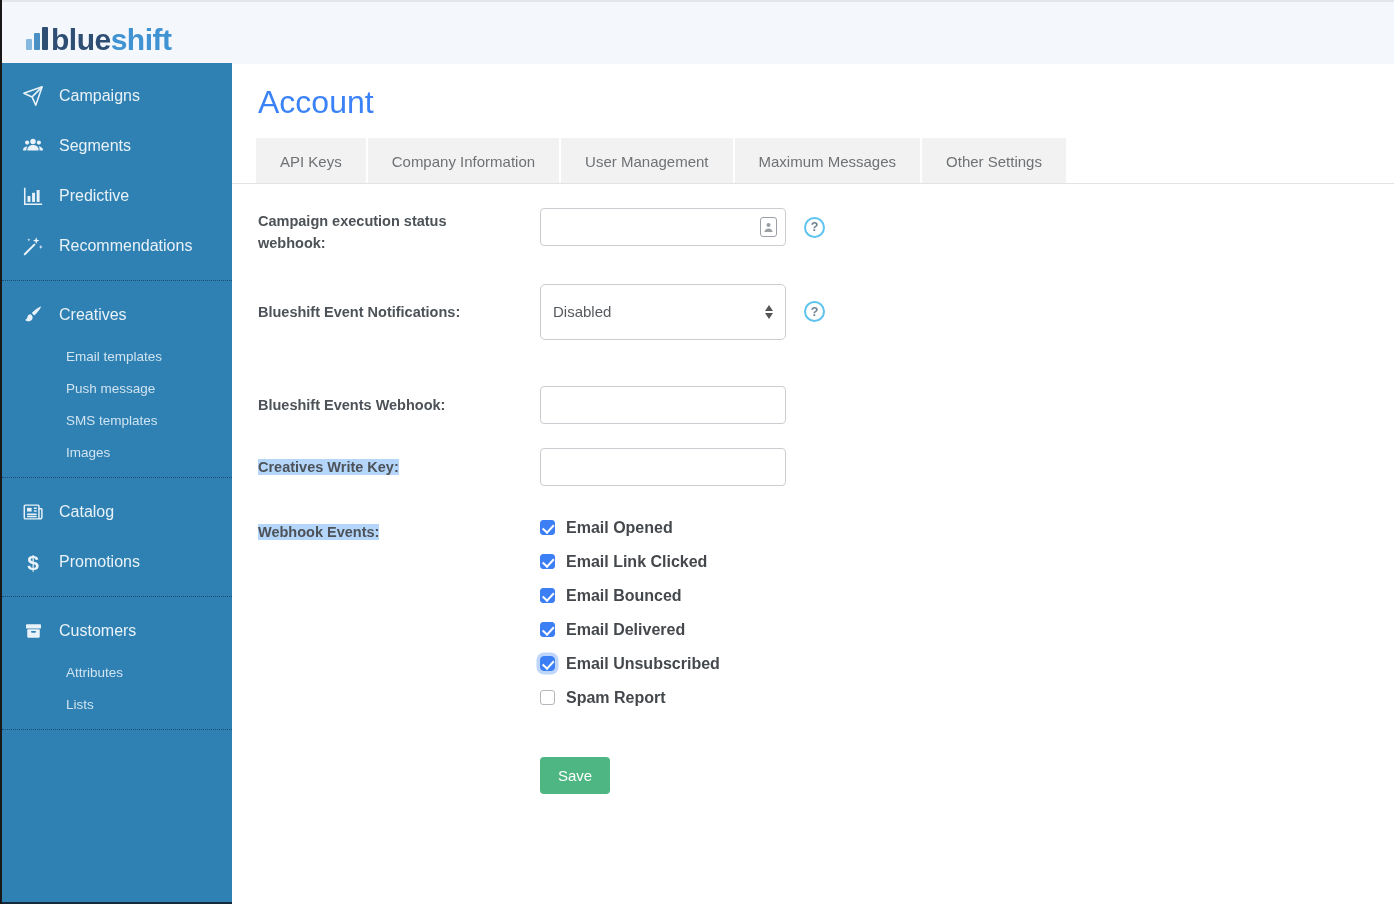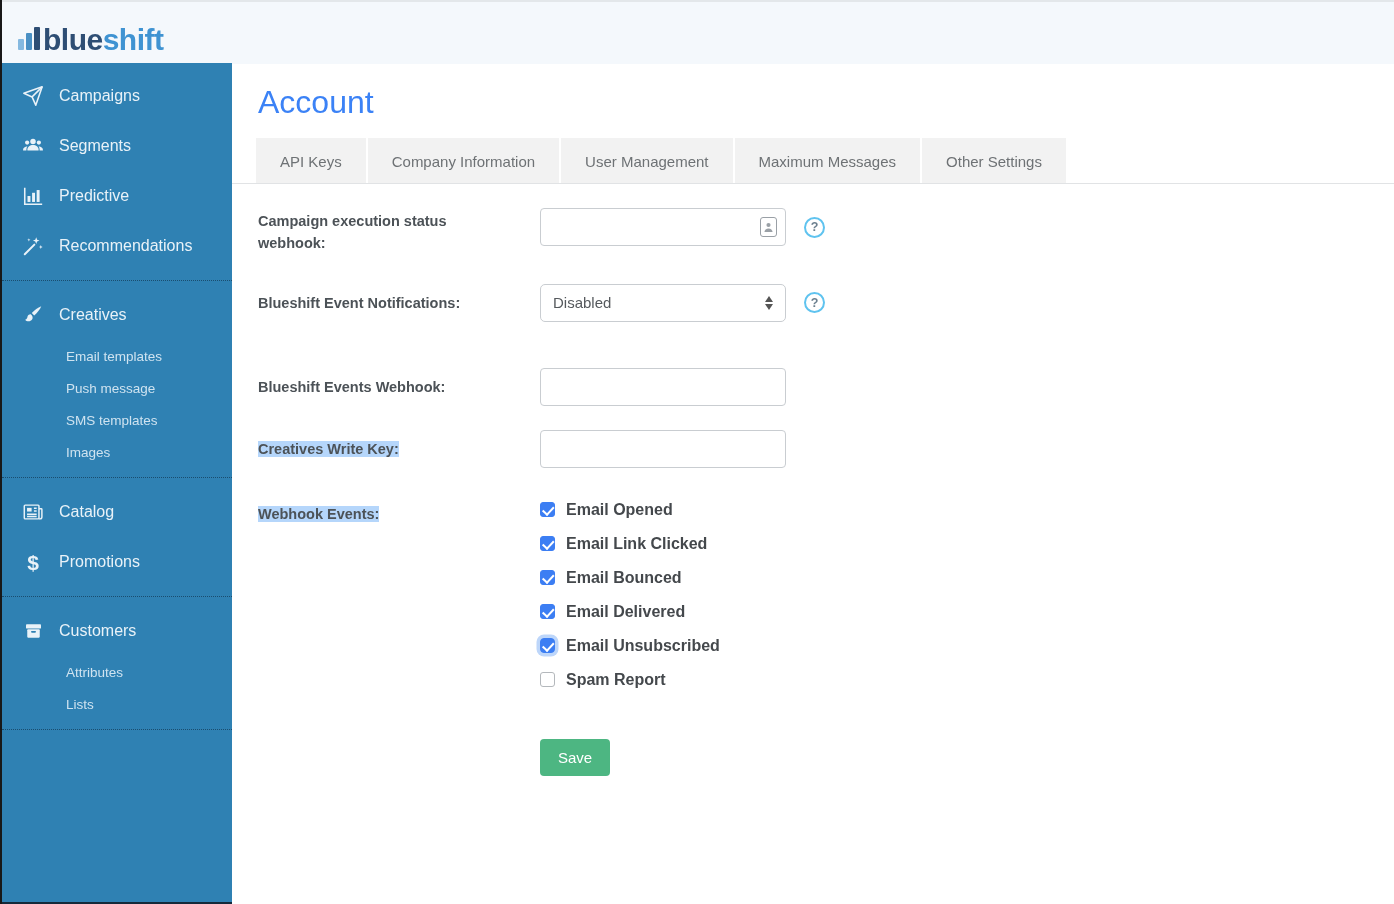--- a/index.html
+++ b/index.html
@@ -3,21 +3,21 @@
 <meta charset="utf-8">
 <style>
   * { margin:0; padding:0; box-sizing:border-box; }
   html,body { width:1394px; height:904px; overflow:hidden; background:#fff;
     font-family:"Liberation Sans", sans-serif; }
   .app { width:1394px; height:904px; position:relative; border-left:2px solid #181818; }
 
   
   .topbar { position:absolute; top:0; left:0; right:0; height:79px;
     background:#f4f8fc; border-bottom:1px solid #dfe3e7; border-top:2px solid #e3e7ea;
-    display:flex; align-items:center; padding-left:16px; }
+    display:flex; align-items:center; padding-left:24px; }
   .logo { display:flex; align-items:flex-end; gap:0; cursor:pointer; }
   .logo-bars { display:flex; align-items:flex-end; gap:2px; margin-right:3px; margin-bottom:5px; }
   .logo-bars i { display:block; width:6px; border-radius:1px; }
   .bar1 { height:11px; background:#85b9e0; }
   .bar2 { height:17px; background:#4a90c4; }
   .bar3 { height:23px; background:#2e4e74; }
   .logo-text { font-size:30px; font-weight:bold; letter-spacing:-0.5px; line-height:1; }
   .logo-blue  { color:#2e4e74; }
   .logo-shift { color:#3f93d2; }
 
@@ -57,21 +57,21 @@
   .hl { background:#b5d6fb; }
   .control { display:flex; align-items:center; }
   .tinput { width:246px; height:38px; border:1px solid #c9cdd1; border-radius:4px;
     background:#fff; position:relative; font-size:15px; color:#444; padding:0 30px 0 12px; }
   .tinput.plain { padding-right:12px; }
   .autofill-wrap { position:relative; width:246px; height:38px; }
   .autofill-wrap .tinput { width:100%; }
   .autofill-icon { position:absolute; right:9px; top:9px; width:17px; height:20px;
     border:1.5px solid #9aa0a6; border-radius:3px; display:flex; align-items:center;
     justify-content:center; background:#fff; }
-  .select { width:246px; height:38px; border:1px solid #c9cdd1; border-radius:5px;
+  .select { width:246px; height:56px; border:1px solid #c9cdd1; border-radius:5px;
     background:#fff; display:flex; align-items:center; justify-content:space-between;
     padding:0 12px; font-size:15px; color:#55595d; cursor:pointer; }
   .stepper { display:flex; flex-direction:column; gap:2px; align-items:center; }
   .stepper .up { width:0; height:0; border-left:4.5px solid transparent;
     border-right:4.5px solid transparent; border-bottom:6px solid #555; }
   .stepper .down { width:0; height:0; border-left:4.5px solid transparent;
     border-right:4.5px solid transparent; border-top:6px solid #555; }
   .help { width:21px; height:21px; border-radius:50%; border:2px solid #5fc3ef;
     color:#6b7f8e; font-size:12.5px; font-weight:bold; display:flex; align-items:center;
     justify-content:center; margin-left:18px; cursor:pointer; flex:none; }

